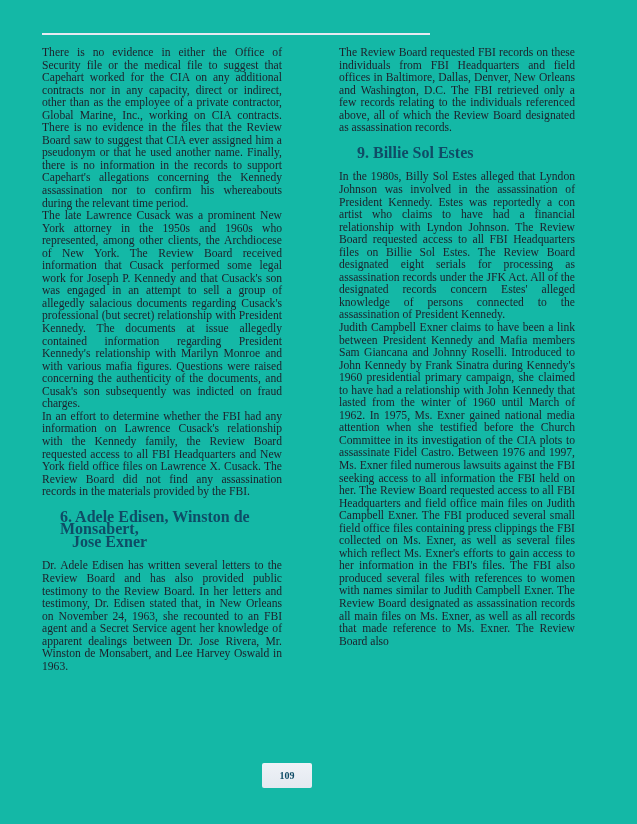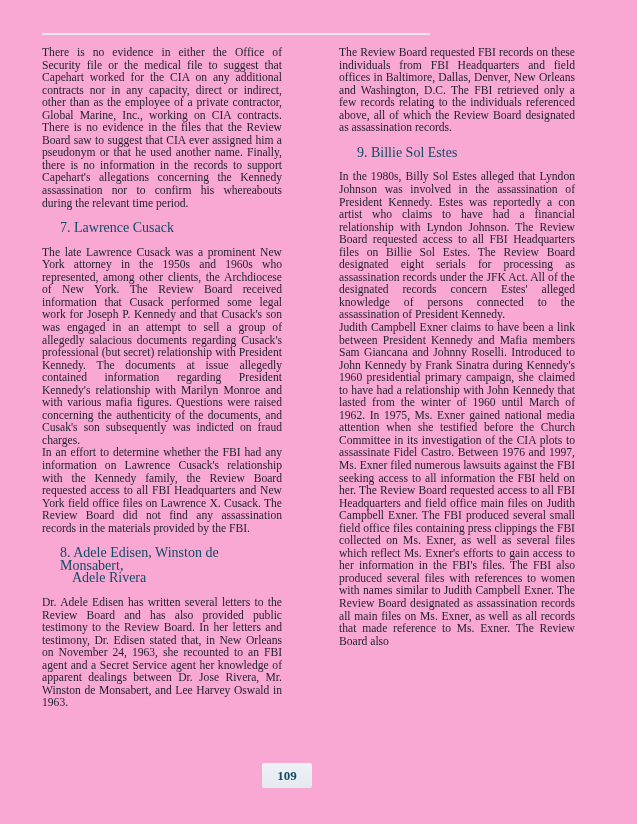--- a/index.html
+++ b/index.html
@@ -1,42 +1,41 @@
 <!DOCTYPE html>
 <html><head>
 <meta charset="utf-8">
 <style>
   html, body { margin: 0; padding: 0; background: #ffffff; }
   body { width: 637px; height: 824px; position: relative; overflow: hidden; }
-  .page { position: absolute; left: 0; top: 0; width: 637px; height: 824px; background: #f9a8d4; }
+  .page { position: absolute; left: 0; top: 0; width: 637px; height: 824px; background: #14b8a6; }
   .top-rule { position: absolute; left: 42px; top: 33px; width: 388px; height: 2px; background: #e6e9f1; }
   .column { position: absolute; top: 47px; width: 240px; font-family: "Liberation Serif", "DejaVu Serif", serif; font-size: 11.6px; line-height: 12.55px; color: #1e1f2a; }
   .col-left { left: 42px; }
   .col-right { left: 296px; width: 236px; margin-left: 43px; }
   .para { margin: 0; text-align: justify; hyphens: auto; }
   .para + .para { margin-top: 0; }
-  .heading { margin: 12px 0 12px 0; padding-left: 18px; font-weight: normal; color: #0f4c66; font-size: 14px; line-height: 12.6px; text-indent: -0px; }
+  .heading { margin: 12px 0 12px 0; padding-left: 18px; font-weight: bold; color: #0f4c66; font-size: 16px; line-height: 12.6px; text-indent: -0px; }
   .heading.wrap { padding-left: 18px; }
   .heading.wrap .cont { display: block; padding-left: 12px; }
-  .pagenum-box { position: absolute; left: 262px; top: 763px; width: 50px; height: 25px; background: linear-gradient(#eef2f7, #e4e9f0); border-radius: 2px; text-align: center; font-family: "Liberation Serif", "DejaVu Serif", serif; font-weight: bold; font-size: 13px; line-height: 25px; color: #0f4c66; }
+  .pagenum-box { position: absolute; left: 262px; top: 763px; width: 50px; height: 25px; background: linear-gradient(#eef2f7, #e4e9f0); border-radius: 2px; text-align: center; font-family: "Liberation Serif", "DejaVu Serif", serif; font-weight: bold; font-size: 10px; line-height: 25px; color: #0f4c66; }
 </style>
 </head>
 <body>
 
 <div class="page">
   <div class="top-rule"></div>
 
   <div class="column col-left">
     <p class="para">There is no evidence in either the Office of Security file or the medical file to suggest that Capehart worked for the CIA on any additional contracts nor in any capacity, direct or indirect, other than as the employee of a private contractor, Global Marine, Inc., working on CIA contracts. There is no evidence in the files that the Review Board saw to suggest that CIA ever assigned him a pseudonym or that he used another name. Finally, there is no information in the records to support Capehart's allegations concerning the Kennedy assassination nor to confirm his whereabouts during the relevant time period.</p>
-    <div class="heading">7. Lawrence Cusack</div>
     <p class="para">The late Lawrence Cusack was a prominent New York attorney in the 1950s and 1960s who represented, among other clients, the Archdiocese of New York. The Review Board received information that Cusack performed some legal work for Joseph P. Kennedy and that Cusack's son was engaged in an attempt to sell a group of allegedly salacious documents regarding Cusack's professional (but secret) relationship with President Kennedy. The documents at issue allegedly contained information regarding President Kennedy's relationship with Marilyn Monroe and with various mafia figures. Questions were raised concerning the authenticity of the documents, and Cusak's son subsequently was indicted on fraud charges.</p>
     <p class="para">In an effort to determine whether the FBI had any information on Lawrence Cusack's relationship with the Kennedy family, the Review Board requested access to all FBI Headquarters and New York field office files on Lawrence X. Cusack. The Review Board did not find any assassination records in the materials provided by the FBI.</p>
     <div class="heading wrap">
-      <span>8. Adele Edisen, Winston de Monsabert,</span>
-      <span class="cont">Adele Rivera</span>
+      <span>6. Adele Edisen, Winston de Monsabert,</span>
+      <span class="cont">Jose Exner</span>
     </div>
     <p class="para">Dr. Adele Edisen has written several letters to the Review Board and has also provided public testimony to the Review Board. In her letters and testimony, Dr. Edisen stated that, in New Orleans on November 24, 1963, she recounted to an FBI agent and a Secret Service agent her knowledge of apparent dealings between Dr. Jose Rivera, Mr. Winston de Monsabert, and Lee Harvey Oswald in 1963.</p>
   </div>
 
   <div class="column col-right">
     <p class="para">The Review Board requested FBI records on these individuals from FBI Headquarters and field offices in Baltimore, Dallas, Denver, New Orleans and Washington, D.C. The FBI retrieved only a few records relating to the individuals referenced above, all of which the Review Board designated as assassination records.</p>
     <div class="heading">9. Billie Sol Estes</div>
     <p class="para">In the 1980s, Billy Sol Estes alleged that Lyndon Johnson was involved in the assassination of President Kennedy. Estes was reportedly a con artist who claims to have had a financial relationship with Lyndon Johnson. The Review Board requested access to all FBI Headquarters files on Billie Sol Estes. The Review Board designated eight serials for processing as assassination records under the JFK Act. All of the designated records concern Estes' alleged knowledge of persons connected to the assassination of President Kennedy.</p>
     <p class="para">Judith Campbell Exner claims to have been a link between President Kennedy and Mafia members Sam Giancana and Johnny Roselli. Introduced to John Kennedy by Frank Sinatra during Kennedy's 1960 presidential primary campaign, she claimed to have had a relationship with John Kennedy that lasted from the winter of 1960 until March of 1962. In 1975, Ms. Exner gained national media attention when she testified before the Church Committee in its investigation of the CIA plots to assassinate Fidel Castro. Between 1976 and 1997, Ms. Exner filed numerous lawsuits against the FBI seeking access to all information the FBI held on her. The Review Board requested access to all FBI Headquarters and field office main files on Judith Campbell Exner. The FBI produced several small field office files containing press clippings the FBI collected on Ms. Exner, as well as several files which reflect Ms. Exner's efforts to gain access to her information in the FBI's files. The FBI also produced several files with references to women with names similar to Judith Campbell Exner. The Review Board designated as assassination records all main files on Ms. Exner, as well as all records that made reference to Ms. Exner. The Review Board also</p>
   </div>

